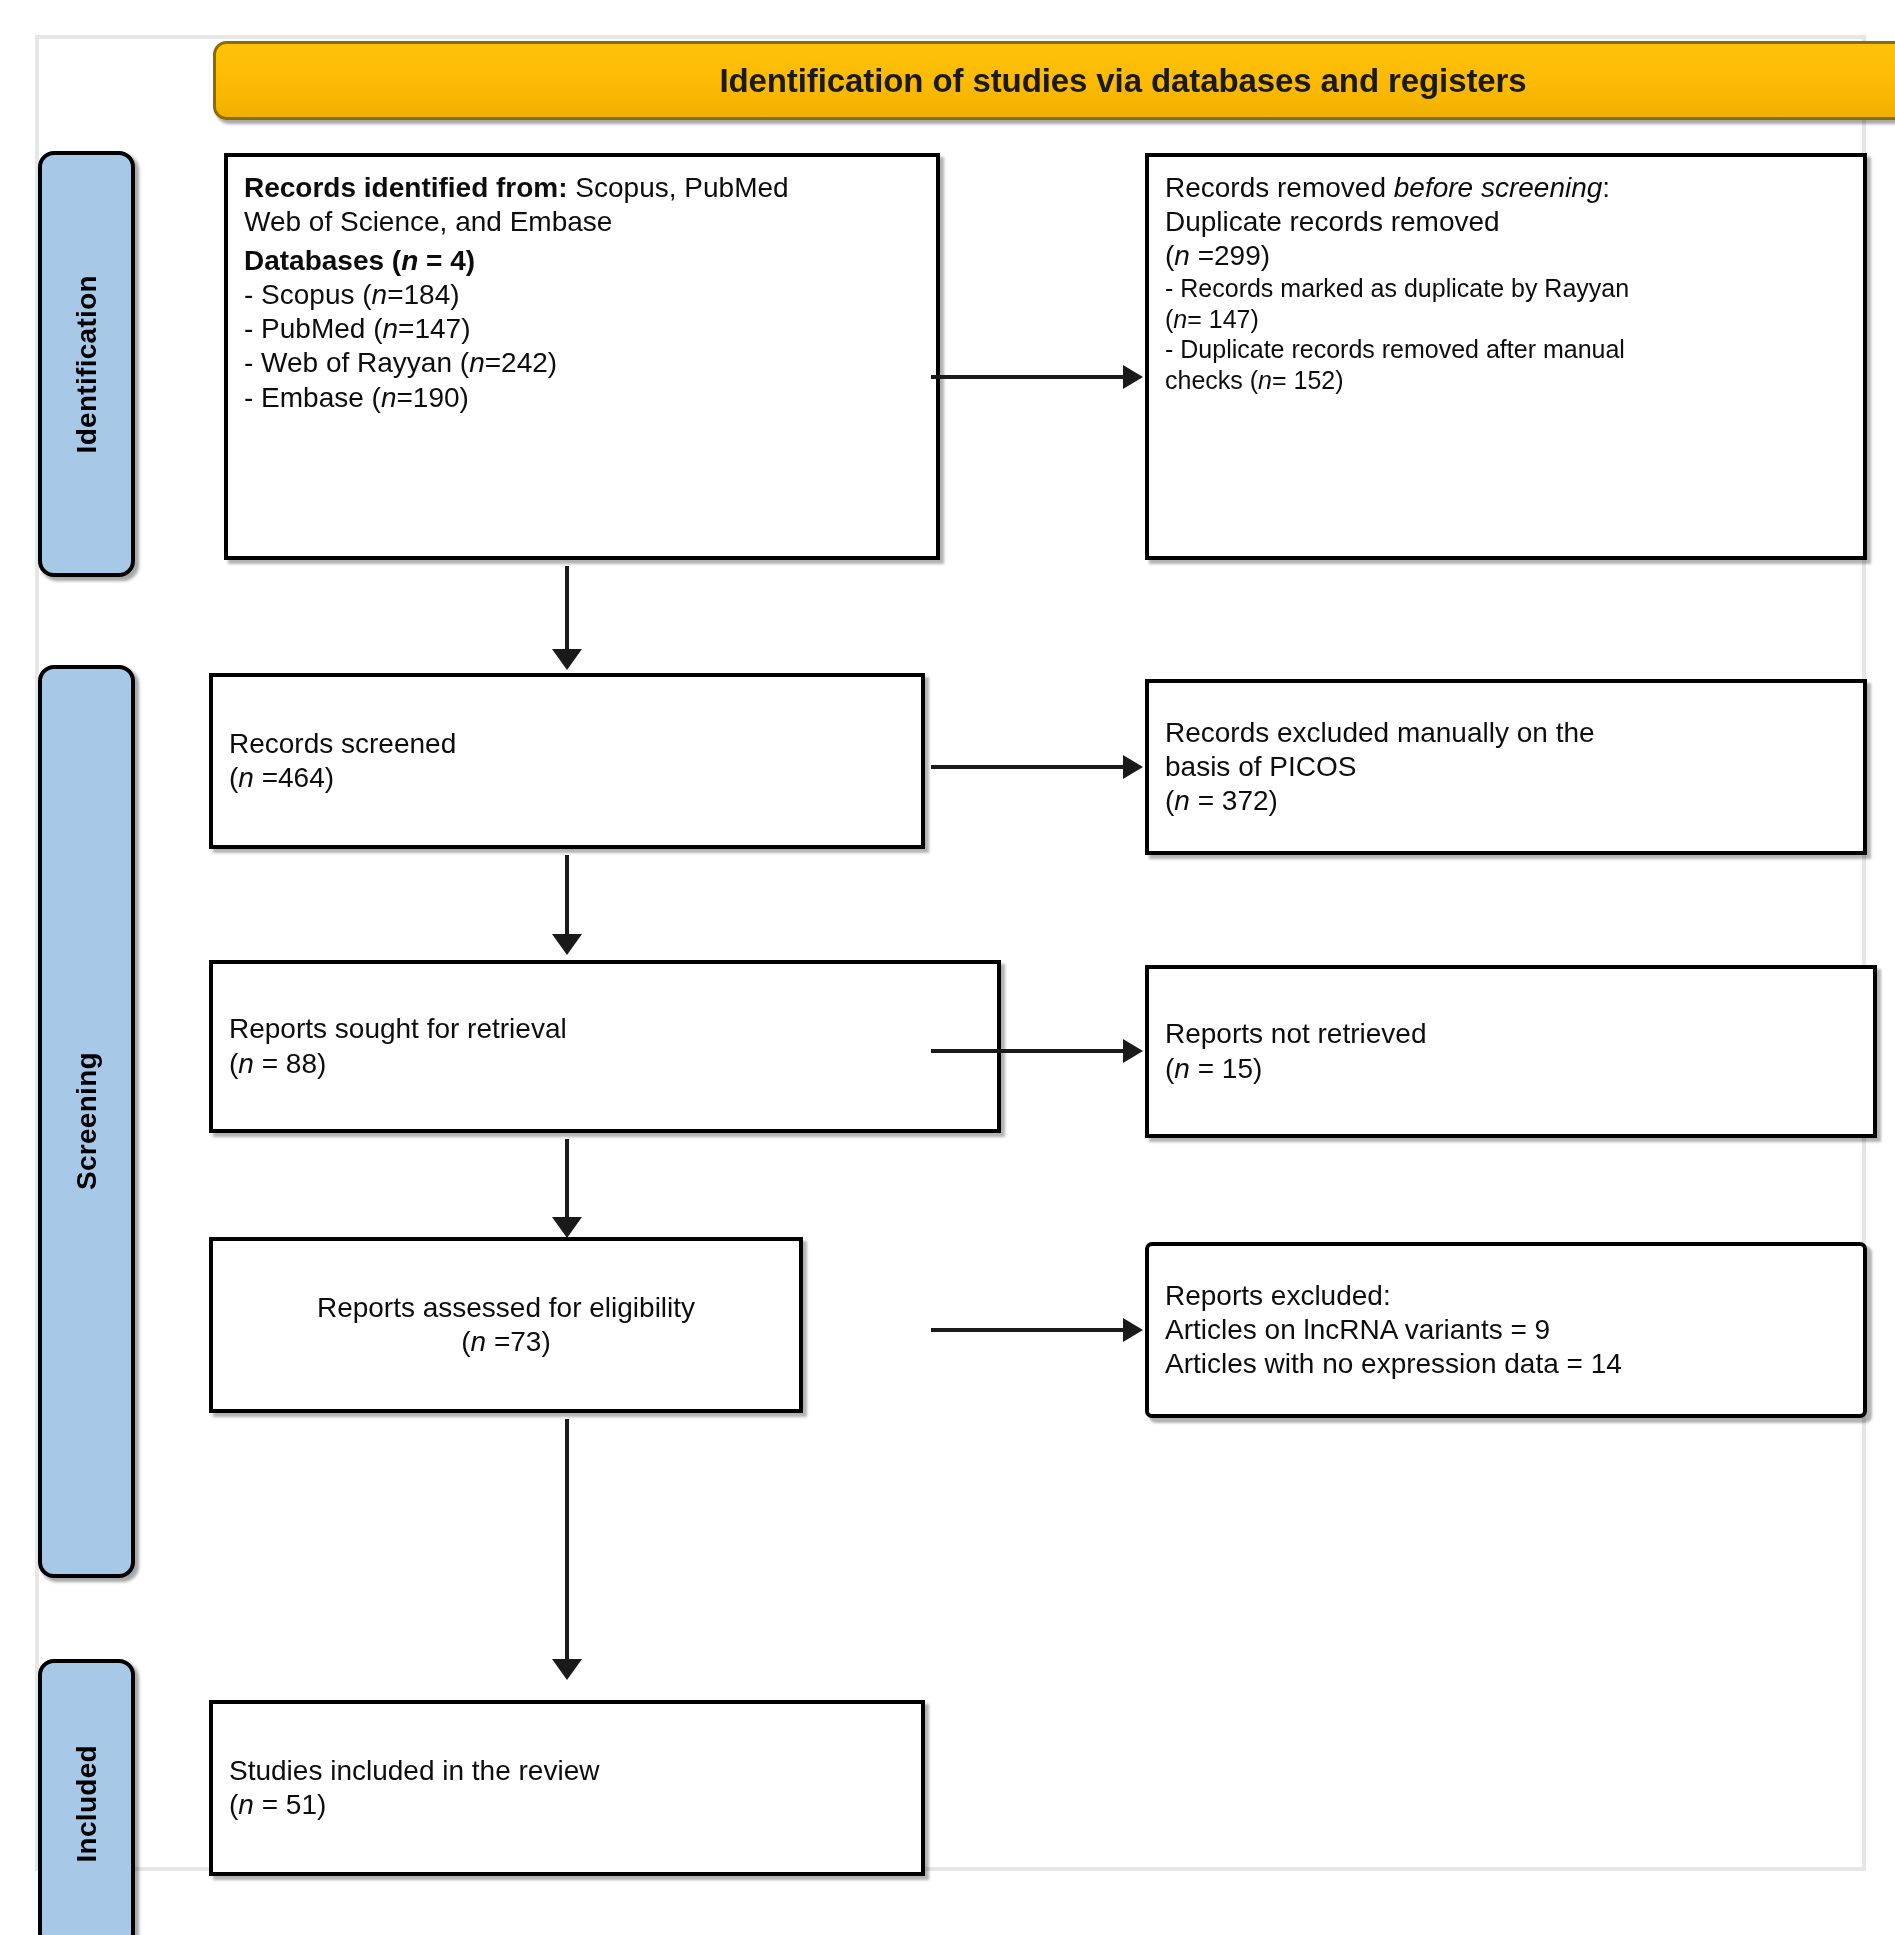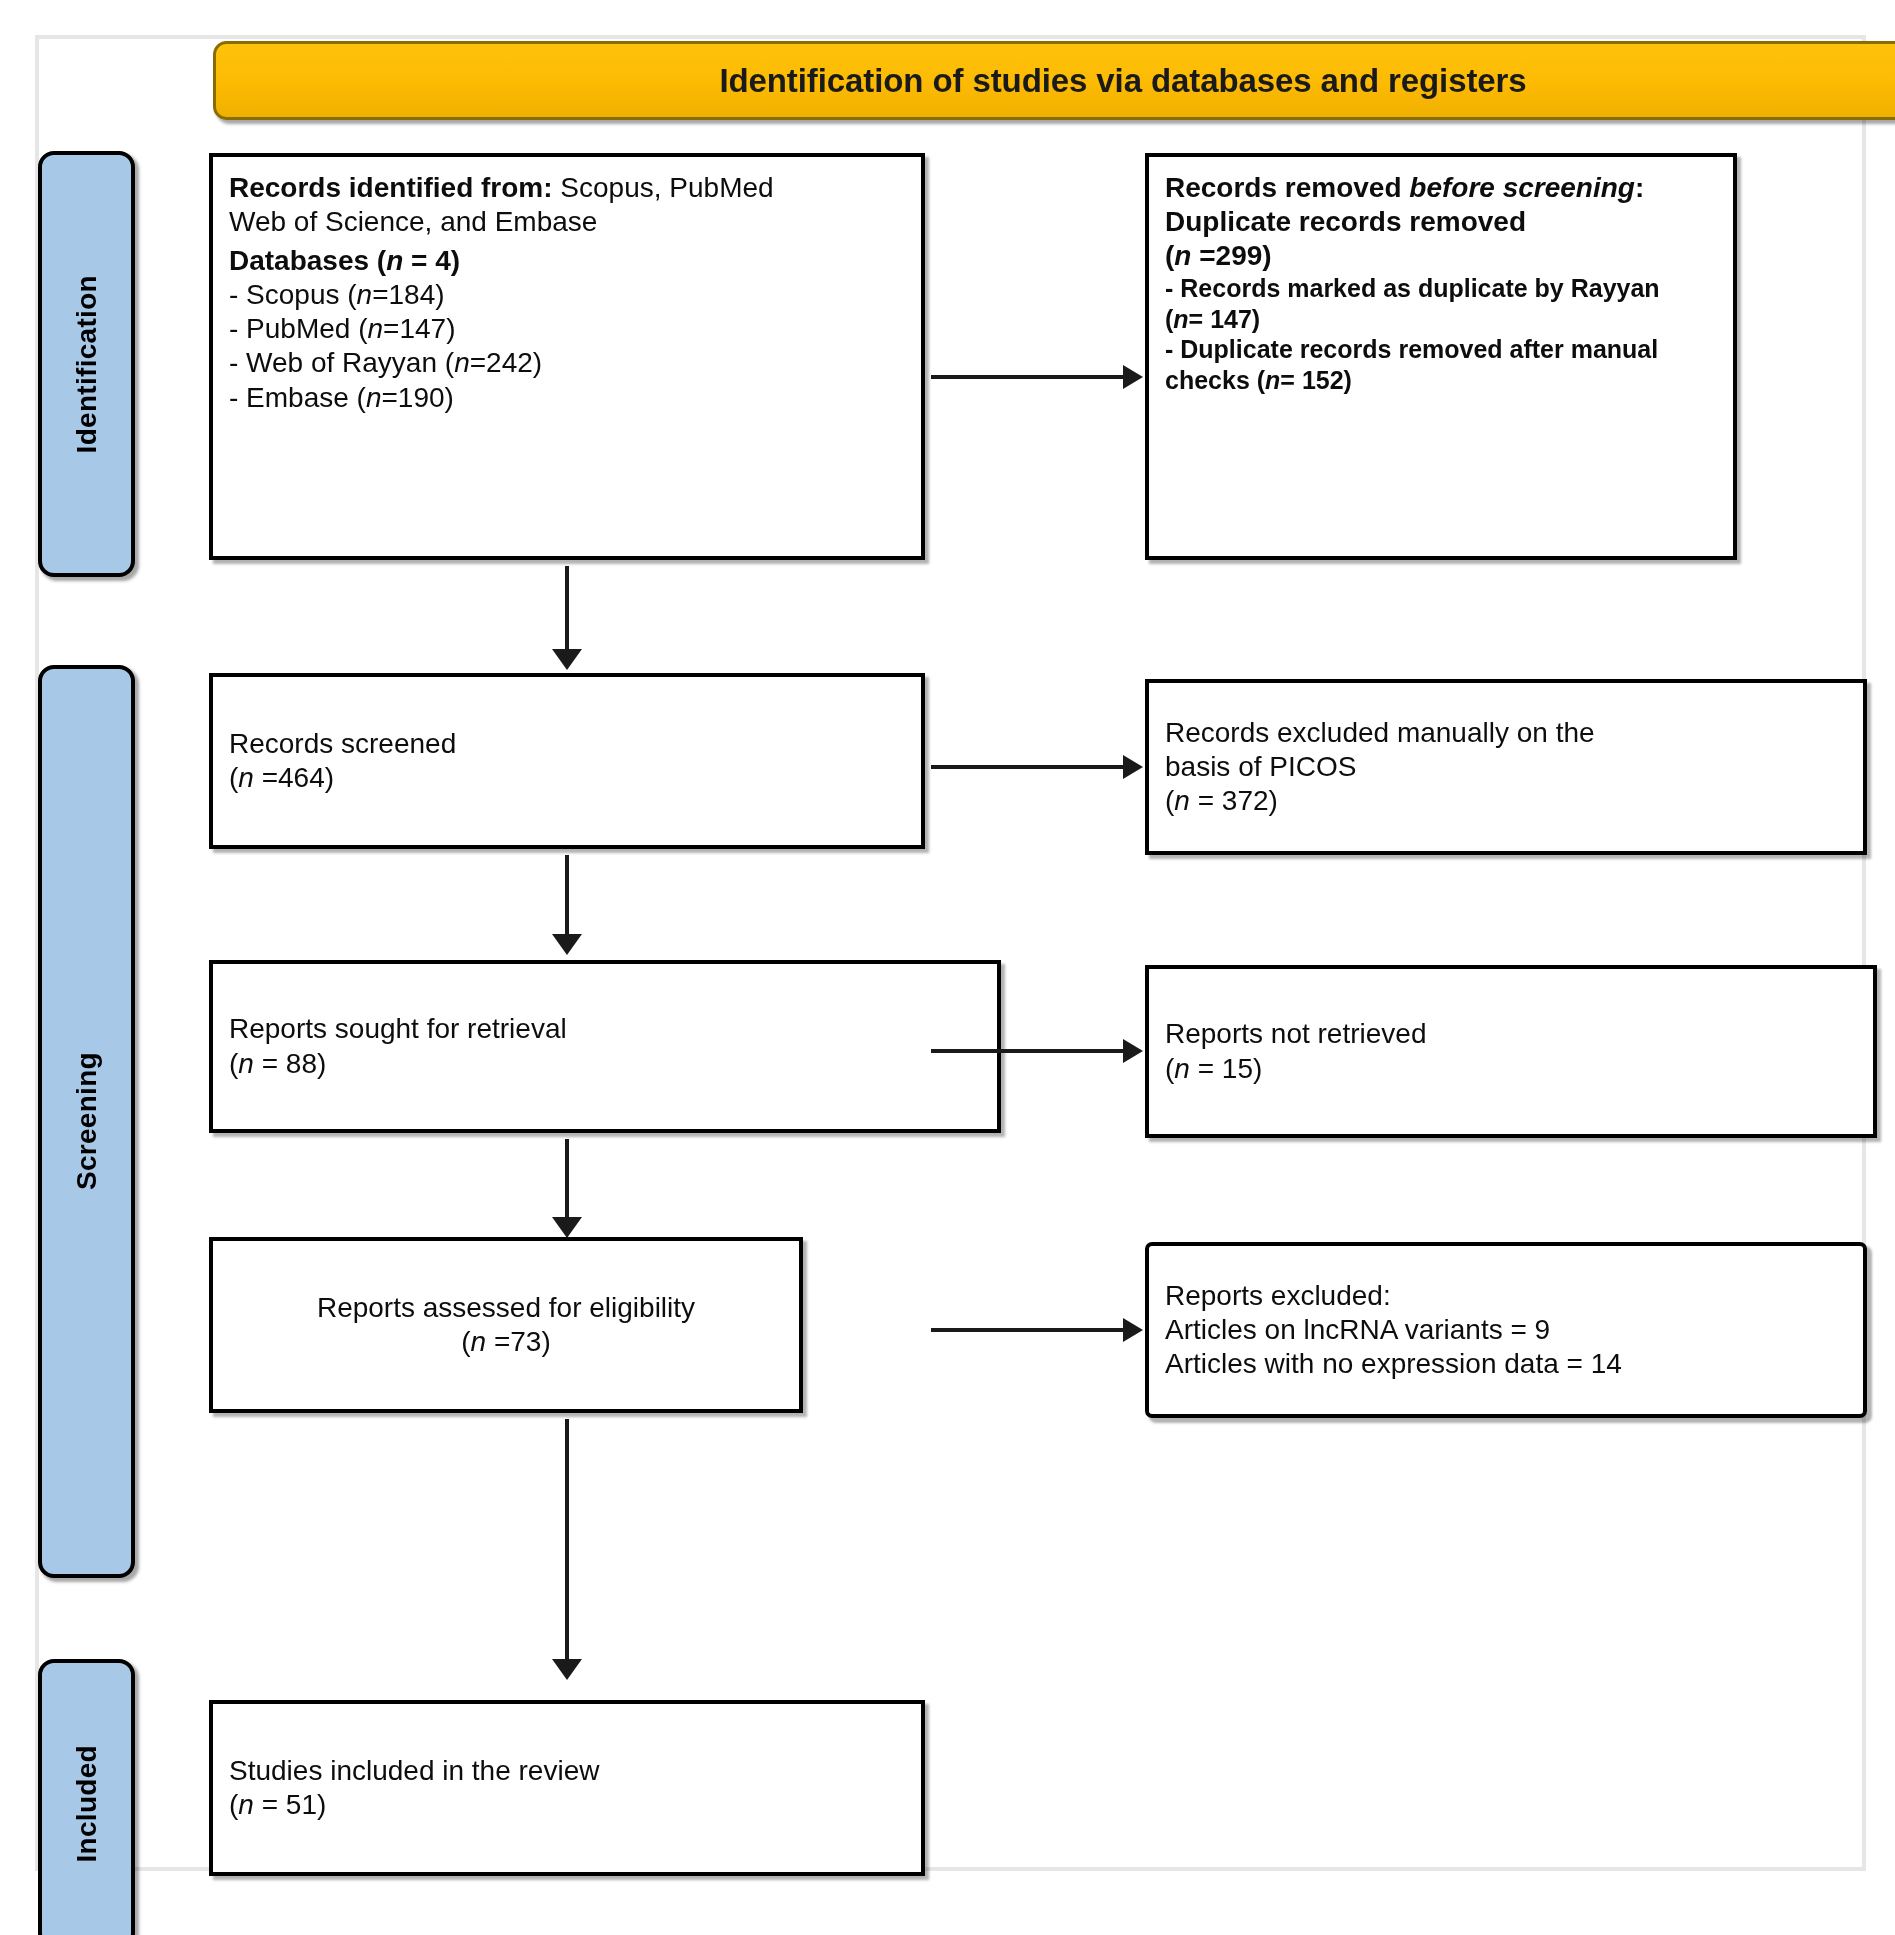--- a/index.html
+++ b/index.html
@@ -135,33 +135,33 @@
   <div class="stage-label" style="left:38px; top:151px; width:97px; height:426px;">
     <span>Identification</span>
   </div>
   <div class="stage-label" style="left:38px; top:665px; width:97px; height:913px;">
     <span>Screening</span>
   </div>
   <div class="stage-label" style="left:38px; top:1659px; width:97px; height:290px;">
     <span>Included</span>
   </div>
 
-  <div class="flow-box align-top" style="left:209px; top:153px; width:716px; height:407px;">
+  <div class="flow-box align-top" style="left:224px; top:153px; width:716px; height:407px;">
     <div class="lines">
       <div class="ln"><b>Records identified from:</b><span> Scopus, PubMed</span></div>
       <div class="ln">Web of Science, and Embase</div>
       <div class="ln" style="margin-top:5px;"><b><span>Databases (</span><em class="it">n</em><span> = 4)</span></b></div>
       <div class="ln"><span>- Scopus (</span><em class="it">n</em><span>=184)</span></div>
       <div class="ln"><span>- PubMed  (</span><em class="it">n</em><span>=147)</span></div>
       <div class="ln"><span>- Web of Rayyan (</span><em class="it">n</em><span>=242)</span></div>
       <div class="ln"><span>- Embase  (</span><em class="it">n</em><span>=190)</span></div>
     </div>
   </div>
 
-  <div class="flow-box align-top" style="left:1145px; top:153px; width:592px; height:407px;font-weight:bold;">
+  <div class="flow-box align-top" style="left:1145px; top:153px; width:722px; height:407px;">
     <div class="lines">
       <div class="ln"><span>Records removed </span><em class="it">before screening</em><span>:</span></div>
       <div class="ln">Duplicate records removed</div>
       <div class="ln"><span>(</span><em class="it">n</em><span> =299)</span></div>
       <div class="ln small">- Records marked as duplicate by Rayyan</div>
       <div class="ln small"><span>(</span><em class="it">n</em><span>= 147)</span></div>
       <div class="ln small">- Duplicate  records removed  after manual</div>
       <div class="ln small"><span>checks (</span><em class="it">n</em><span>= 152)</span></div>
     </div>
   </div>

